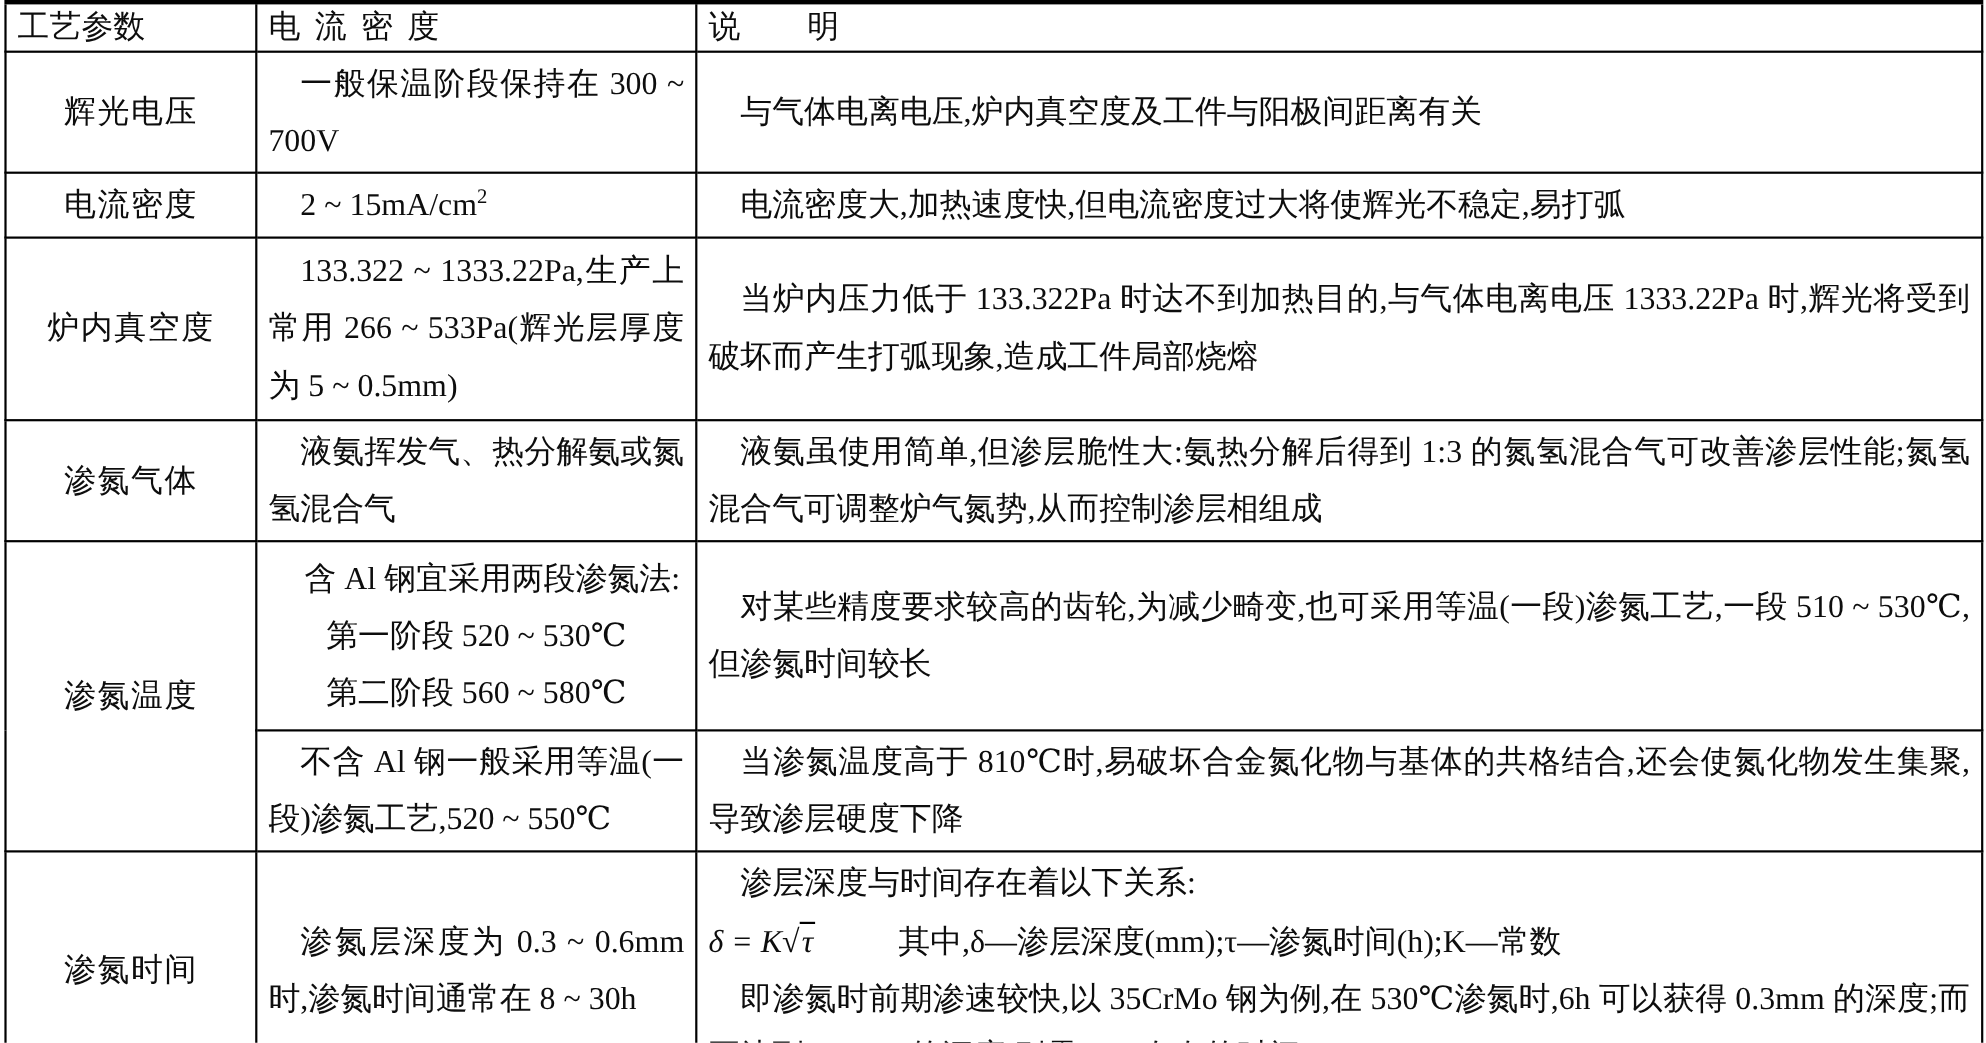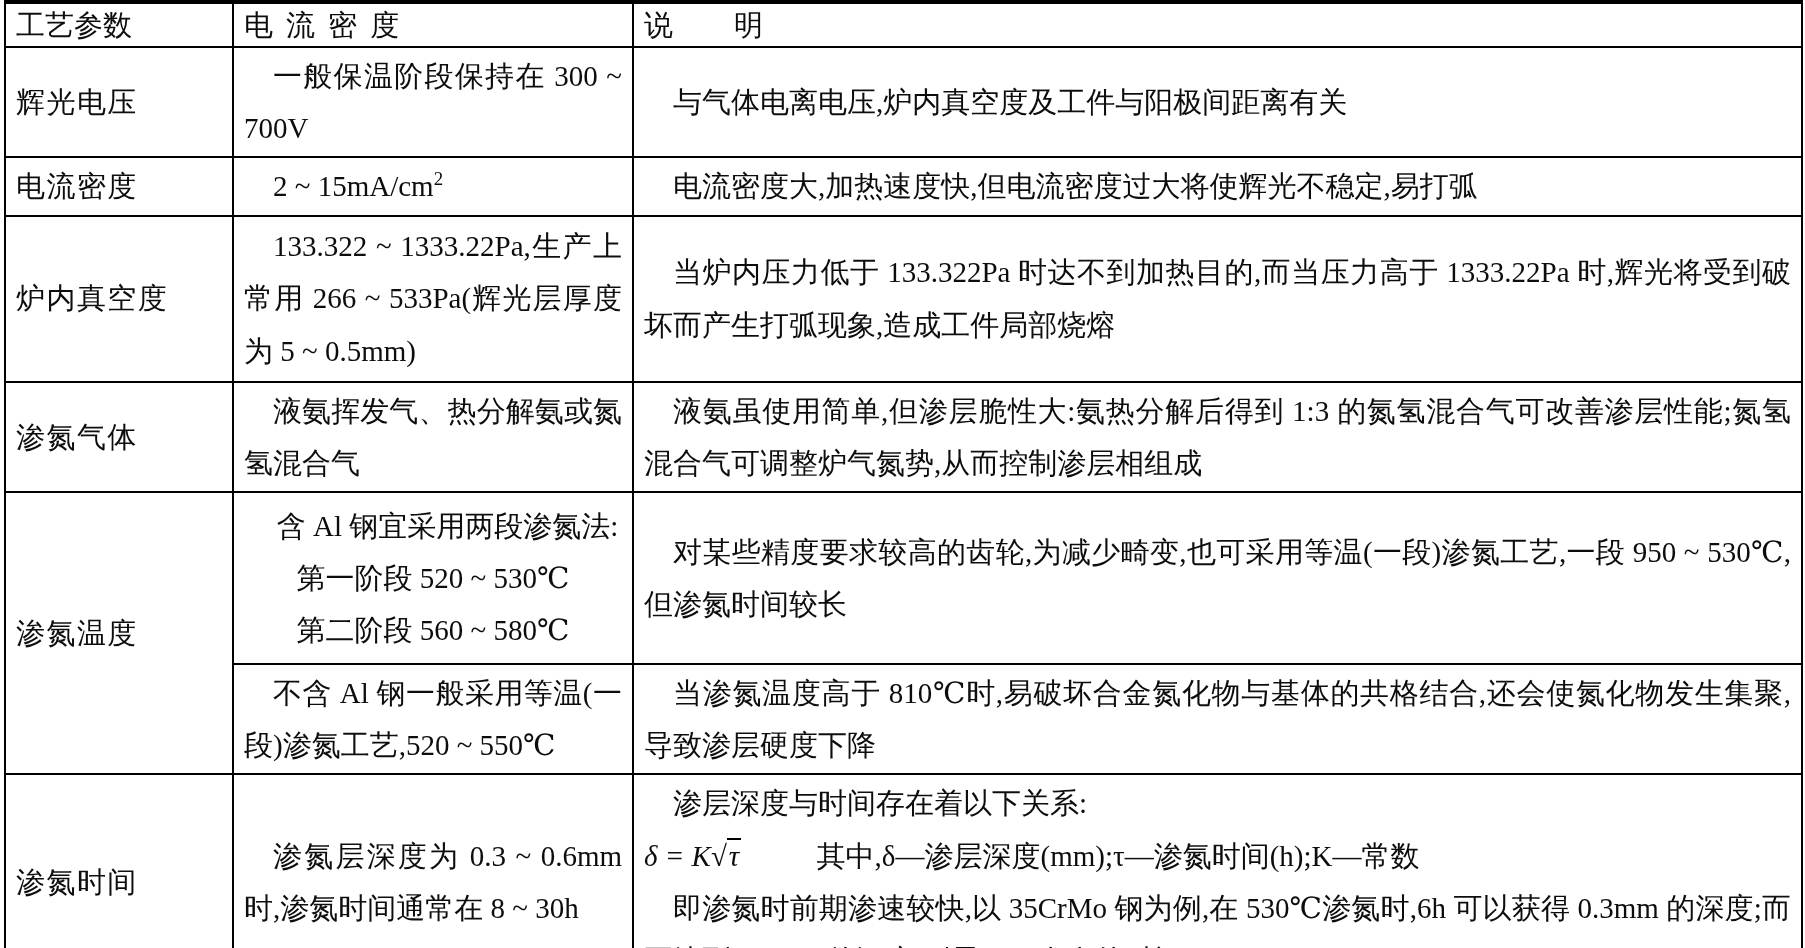--- a/index.html
+++ b/index.html
@@ -34,21 +34,21 @@
     vertical-align: middle;
     padding: 2px 10px;
     box-sizing: border-box;
     font-weight: normal;
   }
   tr.hdr { height: 45px; }
   tr.hdr th { text-align: left; line-height: 1.2; }
   th.h-range { letter-spacing: 0.45em; padding-left: calc(0.45em + 10px); }
   th.h-note  { letter-spacing: 2.1em;  padding-left: calc(2.1em + 10px); }
 
-  td.param { letter-spacing: 0.05em; }
+  td.param { text-align: center; letter-spacing: 0.05em; }
 
   .para {
     margin: 0;
     text-align: justify;
     text-indent: 1em;
   }
   .line { text-align: center; }
   .line.first { text-indent: 1em; }
 
   tr.r1 { height: 102px; }
@@ -113,21 +113,21 @@
           <p class="para">电流密度大,加热速度快,但电流密度过大将使辉光不稳定,易打弧</p>
         </td>
       </tr>
 
       <tr class="r3">
         <td class="param">炉内真空度</td>
         <td>
           <p class="para">133.322 ~ 1333.22Pa,生产上常用 266 ~ 533Pa(辉光层厚度为 5 ~ 0.5mm)</p>
         </td>
         <td>
-          <p class="para">当炉内压力低于 133.322Pa 时达不到加热目的,而当压力高于 1333.22Pa 时,辉光将受到破坏而产生打弧现象,造成工件局部烧熔</p>
+          <p class="para">当炉内压力低于 133.322Pa 时达不到加热目的,与气体电离电压 1333.22Pa 时,辉光将受到破坏而产生打弧现象,造成工件局部烧熔</p>
         </td>
       </tr>
 
       <tr class="r4">
         <td class="param">渗氮气体</td>
         <td>
           <p class="para">液氨挥发气、热分解氨或氮氢混合气</p>
         </td>
         <td>
           <p class="para">液氨虽使用简单,但渗层脆性大:氨热分解后得到 1:3 的氮氢混合气可改善渗层性能;氮氢混合气可调整炉气氮势,从而控制渗层相组成</p>
@@ -135,21 +135,21 @@
       </tr>
 
       <tr class="r5a">
         <td class="param" rowspan="2">渗氮温度</td>
         <td>
           <div class="line first">含 Al 钢宜采用两段渗氮法:</div>
           <div class="line">第一阶段 520 ~ 530℃</div>
           <div class="line">第二阶段 560 ~ 580℃</div>
         </td>
         <td>
-          <p class="para">对某些精度要求较高的齿轮,为减少畸变,也可采用等温(一段)渗氮工艺,一段 950 ~ 530℃,但渗氮时间较长</p>
+          <p class="para">对某些精度要求较高的齿轮,为减少畸变,也可采用等温(一段)渗氮工艺,一段 510 ~ 530℃,但渗氮时间较长</p>
         </td>
       </tr>
 
       <tr class="r5b">
         <td>
           <p class="para">不含 Al 钢一般采用等温(一段)渗氮工艺,520 ~ 550℃</p>
         </td>
         <td>
           <p class="para">当渗氮温度高于 810℃时,易破坏合金氮化物与基体的共格结合,还会使氮化物发生集聚,导致渗层硬度下降</p>
         </td>

